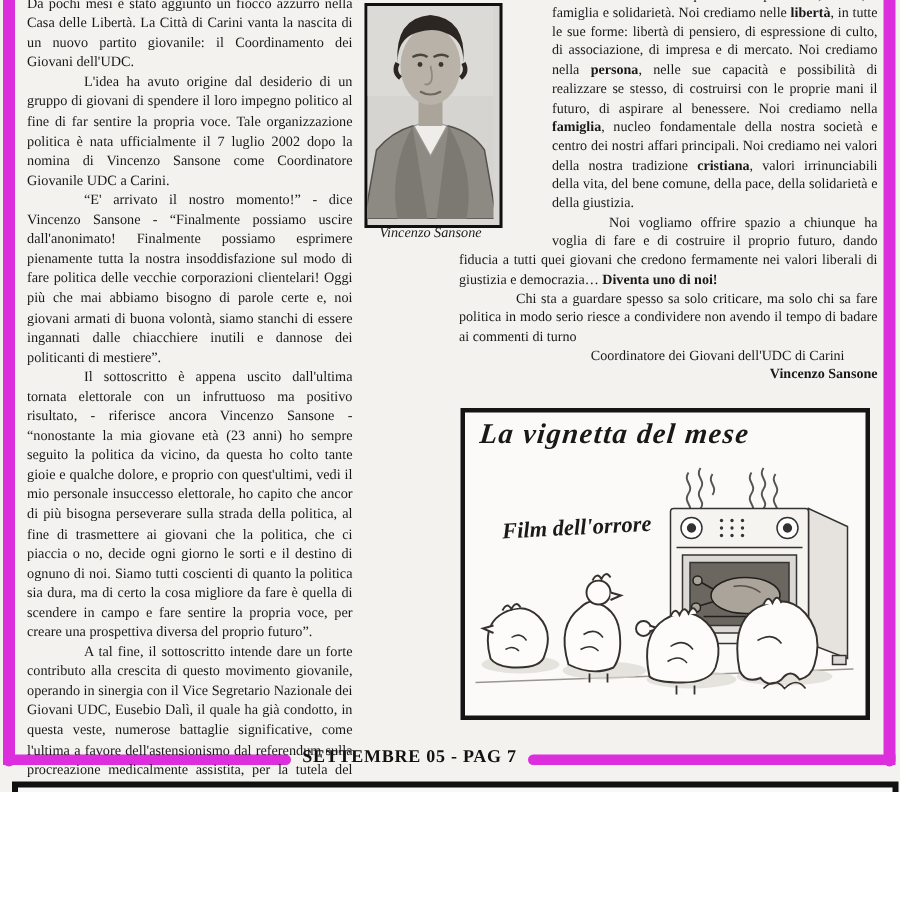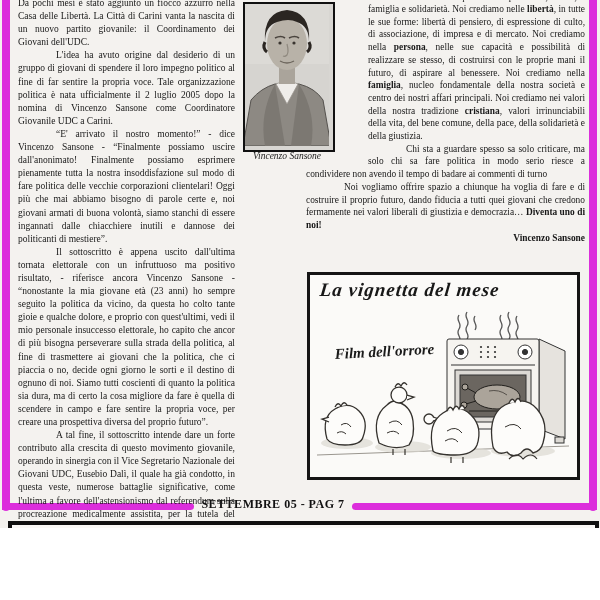--- a/index.html
+++ b/index.html
@@ -73,36 +73,37 @@
 
 <div class="page">
 
   <div class="bar bar-left"></div>
   <div class="bar bar-right"></div>
   <div class="bar bar-bl"></div>
   <div class="bar bar-br"></div>
 
   <div class="colL">
     <p>Da pochi mesi è stato aggiunto un fiocco azzurro nella Casa delle Libertà. La Città di Carini vanta la nascita di un nuovo partito giovanile: il Coordinamento dei Giovani dell'UDC.</p>
-    <p class="ind">L'idea ha avuto origine dal desiderio di un gruppo di giovani di spendere il loro impegno politico al fine di far sentire la propria voce. Tale organizzazione politica è nata ufficialmente il 2 luglio 2005 dopo la nomina di Vincenzo Sansone come Coordinatore Giovanile UDC a Carini.</p>
+    <p class="ind">L'idea ha avuto origine dal desiderio di un gruppo di giovani di spendere il loro impegno politico al fine di far sentire la propria voce. Tale organizzazione politica è nata ufficialmente il 7 luglio 2002 dopo la nomina di Vincenzo Sansone come Coordinatore Giovanile UDC a Carini.</p>
     <p class="ind">“E' arrivato il nostro momento!” - dice Vincenzo Sansone - “Finalmente possiamo uscire dall'anonimato! Finalmente possiamo esprimere pienamente tutta la nostra insoddisfazione sul modo di fare politica delle vecchie corporazioni clientelari! Oggi più che mai abbiamo bisogno di parole certe e, noi giovani armati di buona volontà, siamo stanchi di essere ingannati dalle chiacchiere inutili e dannose dei politicanti di mestiere”.</p>
     <p class="ind">Il sottoscritto è appena uscito dall'ultima tornata elettorale con un infruttuoso ma positivo risultato, - riferisce ancora Vincenzo Sansone - “nonostante la mia giovane età (23 anni) ho sempre seguito la politica da vicino, da questa ho colto tante gioie e qualche dolore, e proprio con quest'ultimi, vedi il mio personale insuccesso elettorale, ho capito che ancor di più bisogna perseverare sulla strada della politica, al fine di trasmettere ai giovani che la politica, che ci piaccia o no, decide ogni giorno le sorti e il destino di ognuno di noi. Siamo tutti coscienti di quanto la politica sia dura, ma di certo la cosa migliore da fare è quella di scendere in campo e fare sentire la propria voce, per creare una prospettiva diversa del proprio futuro”.</p>
     <p class="ind">A tal fine, il sottoscritto intende dare un forte contributo alla crescita di questo movimento giovanile, operando in sinergia con il Vice Segretario Nazionale dei Giovani UDC, Eusebio Dalì, il quale ha già condotto, in questa veste, numerose battaglie significative, come l'ultima a favore dell'astensionismo dal referendum sulla procreazione medicalmente assistita, per la tutela del valore della vita.</p>
     <p class="ind">I valori sui quali si fonda il Coordinamento dei</p>
   </div>
 
   <div class="partial-top">
     <span>Giovani dell'UDC sono quelli di sempre: Italia, lavoro,</span>
   </div>
 
   <div class="colR">
     <div class="photo-spacer"></div>
     <p><span>famiglia e solidarietà. Noi crediamo nelle </span><span class="b">libertà</span><span>, in tutte le sue forme: libertà di pensiero, di espressione di culto, di associazione, di impresa e di mercato. Noi crediamo nella </span><span class="b">persona</span><span>, nelle sue capacità e possibilità di realizzare se stesso, di costruirsi con le proprie mani il futuro, di aspirare al benessere. Noi crediamo nella </span><span class="b">famiglia</span><span>, nucleo fondamentale della nostra società e centro dei nostri affari principali. Noi crediamo nei valori della nostra tradizione </span><span class="b">cristiana</span><span>, valori irrinunciabili della vita, del bene comune, della pace, della solidarietà e della giustizia.</span></p>
+    <p class="ind"><span>Noi vogliamo offrire spazio a chiunque ha voglia di fare e di costruire il proprio futuro, dando fiducia a tutti quei giovani che credono fermamente nei valori liberali di giustizia e democrazia… </span><span class="b">Diventa uno di noi!</span></p>
     <p class="ind">Chi sta a guardare spesso sa solo criticare, ma solo chi sa fare politica in modo serio riesce a condividere non avendo il tempo di badare ai commenti di turno</p>
-    <p class="ind"><span>Noi vogliamo offrire spazio a chiunque ha voglia di fare e di costruire il proprio futuro, dando fiducia a tutti quei giovani che credono fermamente nei valori liberali di giustizia e democrazia… </span><span class="b">Diventa uno di noi!</span></p>
+    <p class="sig-role">Coordinatore dei Giovani dell'UDC di Carini</p>
     <p class="sig-name">Vincenzo Sansone</p>
   </div>
 
   <div class="photo">
     <svg width="84" height="142" viewBox="0 0 84 142">
       <rect x="0" y="0" width="84" height="142" fill="#d6d4d0"></rect>
       <rect x="0" y="0" width="84" height="60" fill="#dcdad6"></rect>
 
       <path d="M-2,142 L6,96 Q16,84 30,80 L54,80 Q70,84 78,96 L86,142 Z" fill="#8d8983" stroke="#55524e" stroke-width="1"></path>
       <path d="M30,80 L40,142 L20,142 Q14,110 30,80" fill="#7c7872"></path>

